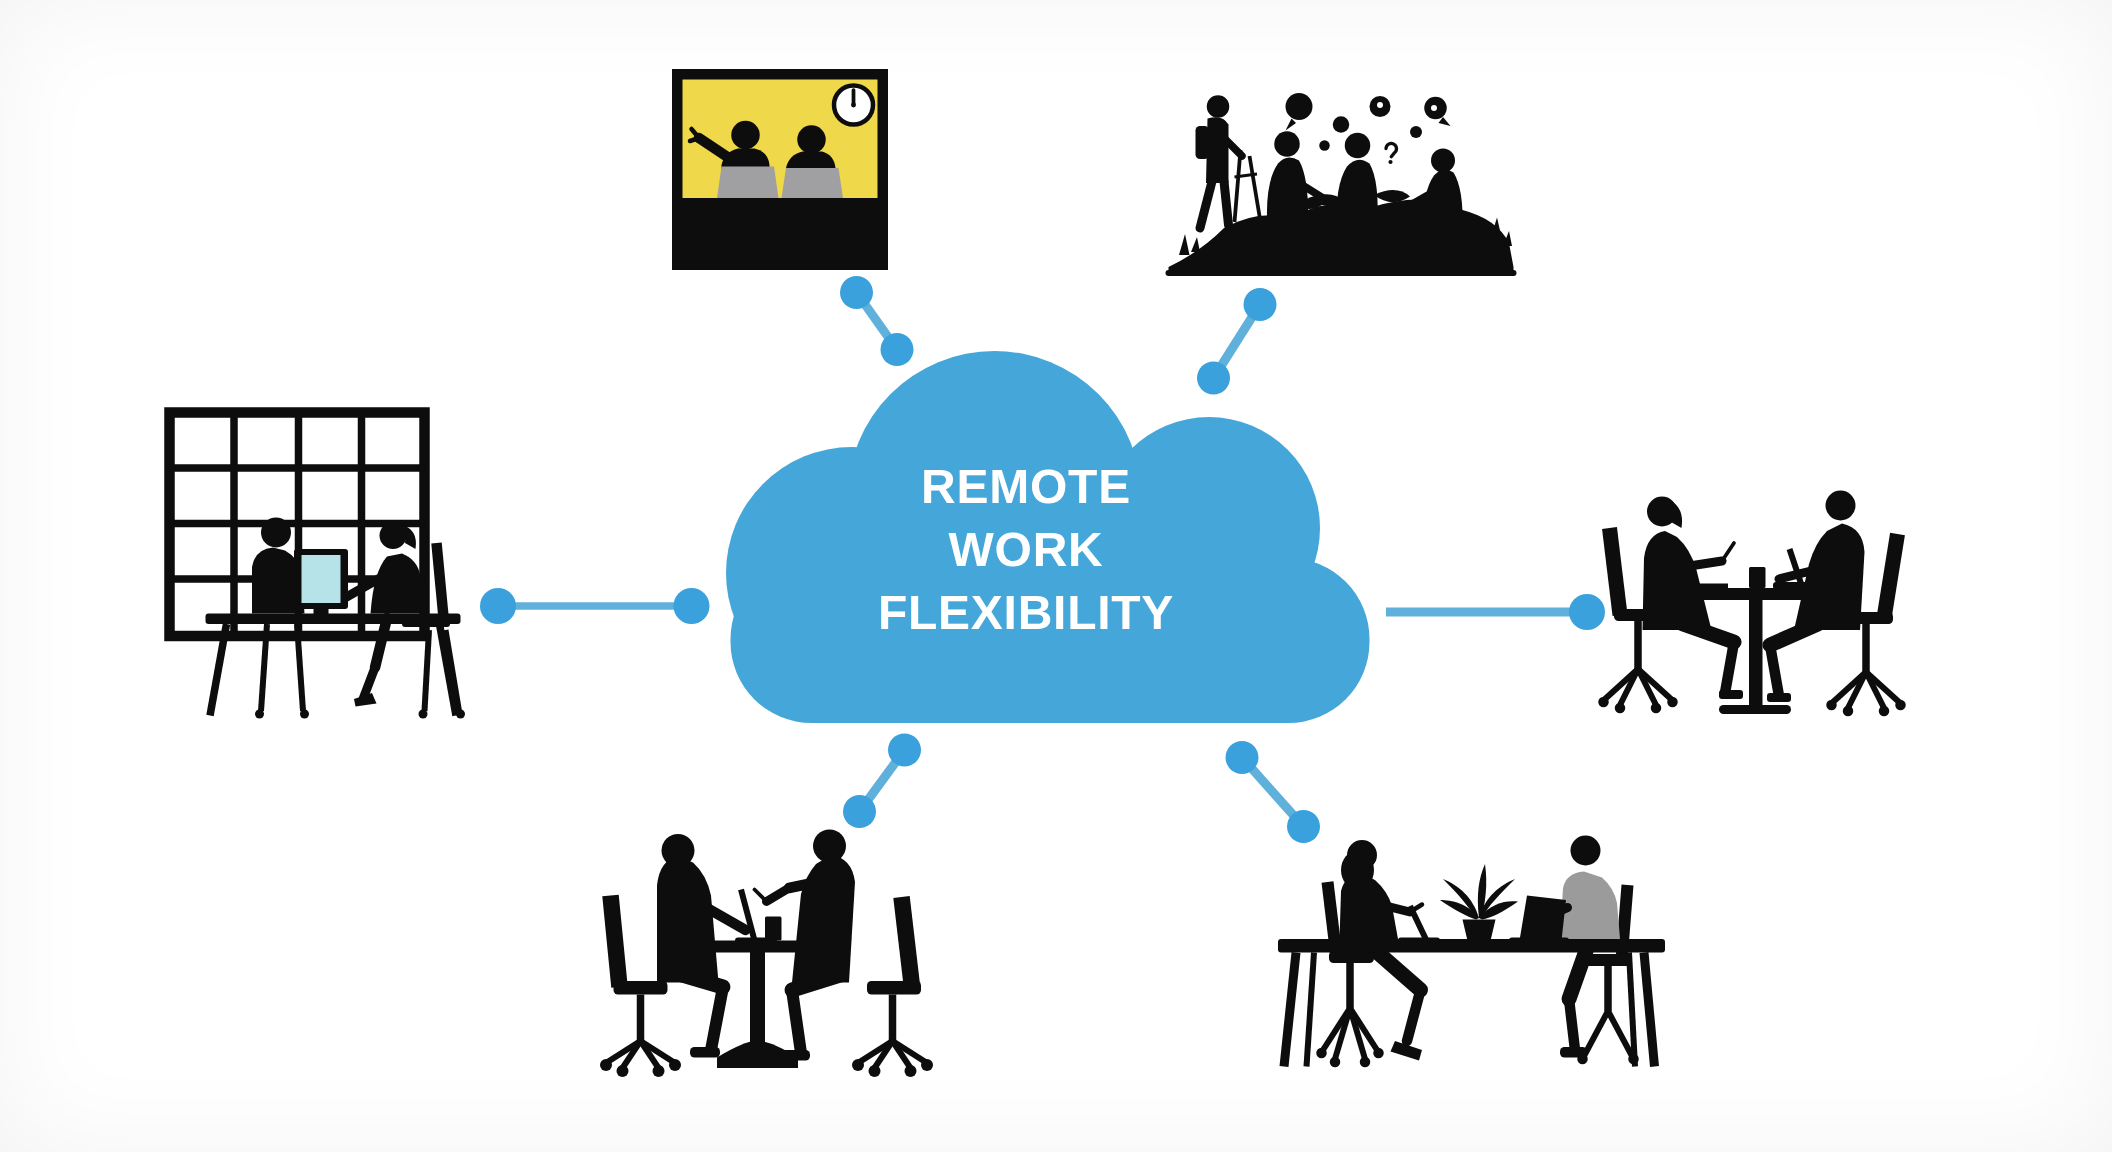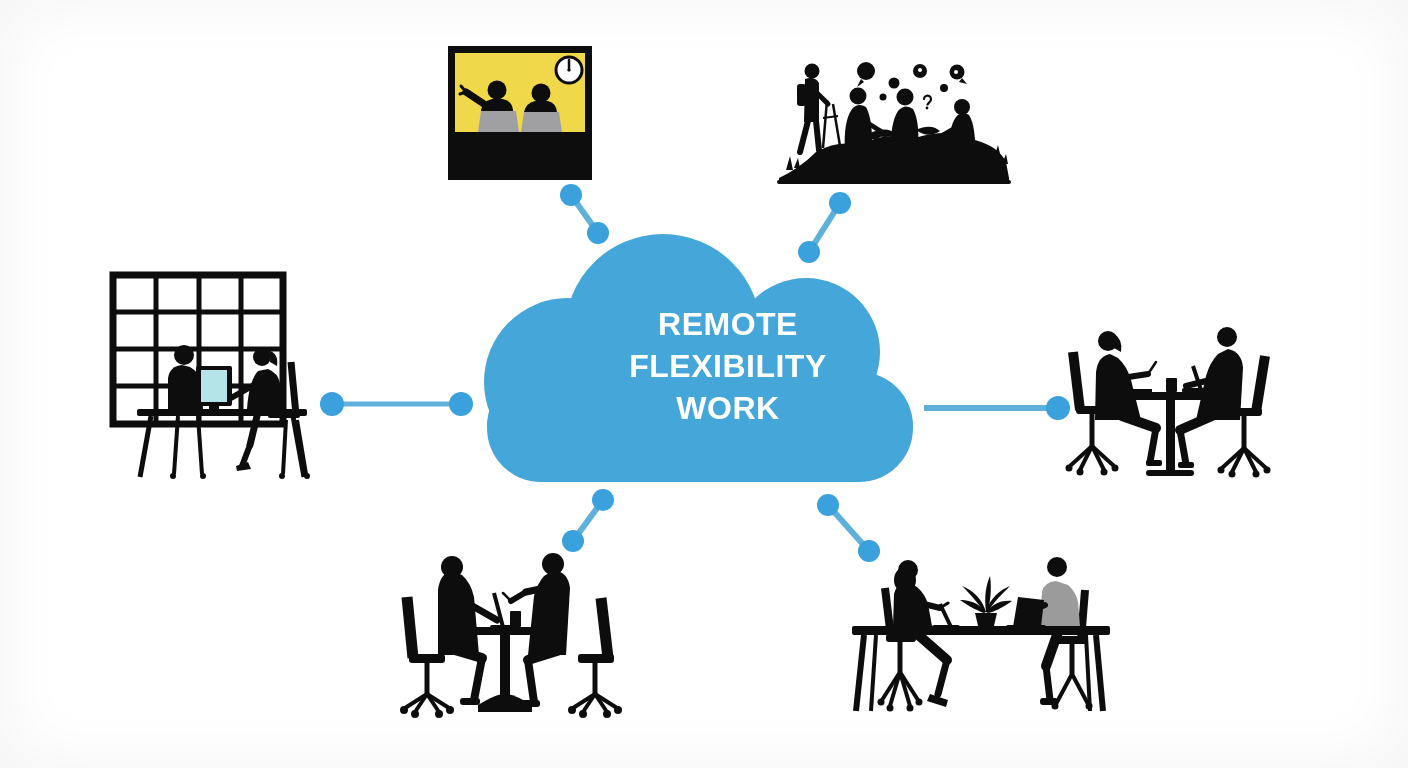--- a/index.html
+++ b/index.html
@@ -11,21 +11,21 @@
     position: relative;
     width: 1408px;
     height: 768px;
     background: #ffffff;
     overflow: hidden;
     box-shadow: inset 0 0 70px rgba(0,0,0,0.05);
   }
   .canvas svg { display: block; position: absolute; left: 0; top: 0; }
   .cloud-title {
     position: absolute;
-    left: 568px;
+    left: 524px;
     top: 303px;
     width: 320px;
     text-align: center;
     color: #ffffff;
     font-weight: 800;
     font-size: 32px;
     line-height: 42px;
     letter-spacing: 0.5px;
     user-select: none;
   }
@@ -367,16 +367,16 @@
   <g stroke="none" fill="#45A7D9">
     <circle cx="663" cy="332" r="98"></circle>
     <circle cx="806" cy="352" r="74"></circle>
     <circle cx="568" cy="382" r="84"></circle>
     <rect x="487" y="372" width="426" height="110" rx="54"></rect>
   </g>
 </svg>
 
   <div class="cloud-title">
     <div>REMOTE</div>
+    <div>WORK</div>
     <div>FLEXIBILITY</div>
-    <div>WORK</div>
   </div>
 </div>
 
 </body></html>

